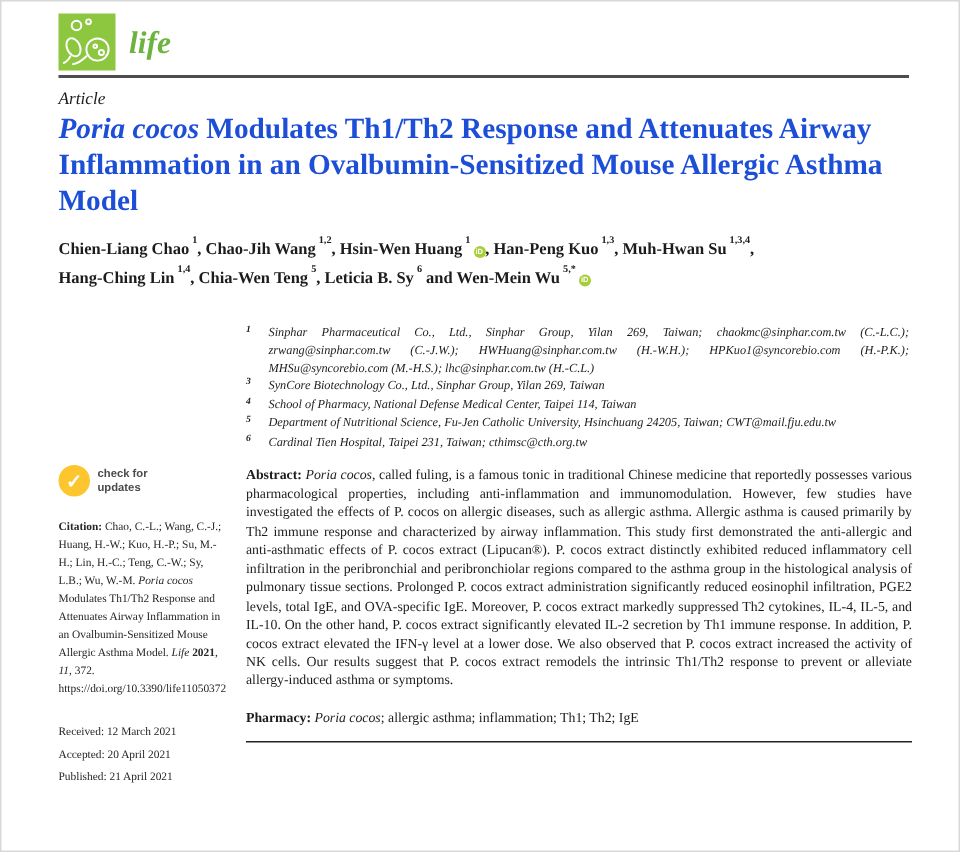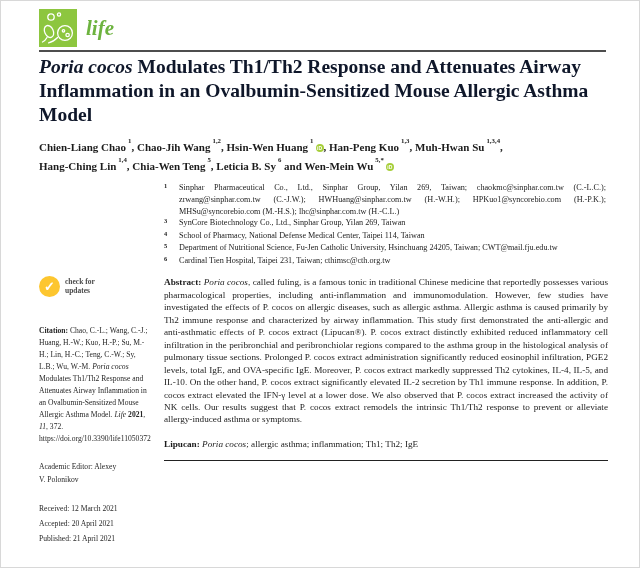--- a/index.html
+++ b/index.html
@@ -32,66 +32,66 @@
     font-style: italic; font-weight: bold;
     font-size: 21px; color: #6db33f;
     margin-left: 9px;
   }
   .mdpi-logo { margin-top: 2px; }
 
   
   .article-label { font-style: italic; font-size: 11.5px; margin-top: 8px; }
   .title {
     font-size: 19.5px; font-weight: bold; line-height: 24px;
-    margin-top: 3px; max-width: 575px; color: #0f172a;
+    margin-top: 3px; max-width: 575px; color: #1d4ed8;
   }
   .title .it { font-style: italic; }
   .authors {
     margin-top: 9px; font-weight: bold; font-size: 11px; line-height: 15.5px;
     max-width: 560px;
   }
   .authors sup, .affil sup, .cite sup {
     font-size: 0.62em; position: relative; top: -0.45em;
   }
   .authors sup { margin-left: 2px; }
   .orcid {
     display: inline-block; width: 8px; height: 8px; border-radius: 50%;
     background: #a6ce39; color: #fff;
     font-family: "Liberation Sans", sans-serif;
     font-size: 5px; line-height: 8px; text-align: center; font-weight: bold;
     position: relative; top: -1px; margin-left: 2px;
   }
 
   
-  .affils { margin-top: 8px; margin-left: 125px; }
+  .affils { margin-top: 22px; margin-left: 125px; font-style: italic; }
   .affil {
     display: grid; grid-template-columns: 15px 1fr;
     font-size: 8.2px; line-height: 11.6px; text-align: justify;
   }
   .affil .num { font-weight: bold; font-size: 6.4px; padding-top: 1px; }
 
   
   .main-row { display: flex; margin-top: 9px; }
   .sidebar { width: 125px; flex: none; padding-right: 12px; }
   .content { width: 444px; flex: none; }
 
   .badge { display: flex; align-items: center; cursor: pointer; }
   .badge-circle {
     width: 21px; height: 21px; border-radius: 50%;
     background: #fdc62f; color: #ffffff;
     font-size: 13px; line-height: 21px; text-align: center; font-weight: bold;
     flex: none;
   }
   .badge-text {
     margin-left: 5px;
-    font-family: Liberation Serif, serif;
+    font-family: Liberation Sans, sans-serif;
     font-weight: bold; font-size: 7.5px; line-height: 8.5px; color: #4a4a4a;
   }
 
-  .cite { margin-top: 28px; font-size: 7.6px; line-height: 12px; color: #262626; }
+  .cite { margin-top: 14px; font-size: 7.6px; line-height: 12px; color: #262626; }
   .cite .it { font-style: italic; }
   .cite .b { font-weight: bold; }
   .cite .label { font-weight: bold; }
 
   .editor { margin-top: 16px; font-size: 7.6px; line-height: 12.5px; color: #262626; }
   .dates  { margin-top: 15px; font-size: 7.6px; line-height: 15px; color: #262626; }
 
   .abstract { font-size: 9.2px; line-height: 12.45px; text-align: justify; font-family: Liberation Serif, serif; }
   .abstract .label, .keywords .label { font-weight: bold; }
   .abstract .it, .keywords .it { font-style: italic; }
@@ -116,20 +116,21 @@
             <circle cx="24.5" cy="21.8" r="1.2"></circle>
             <circle cx="28.6" cy="26" r="1.7"></circle>
             <path d="M18.6 28.5 q-4.5 4.5 -9 5.3"></path>
           </g>
         </svg>
       </span>
       <span class="wordmark">life</span>
     </div>
   </div>
 
+  <div class="article-label">Article</div>
 
   <h1 class="title"><span class="it">Poria cocos</span><span> Modulates Th1/Th2 Response and Attenuates Airway Inflammation in an Ovalbumin-Sensitized Mouse Allergic Asthma Model</span></h1>
 
   <div class="authors"><span>Chien-Liang Chao</span><sup>1</sup><span>, </span><span>Chao-Jih Wang</span><sup>1,2</sup><span>, </span><span>Hsin-Wen Huang</span><sup>1</sup><span class="orcid">iD</span><span>, </span><span>Han-Peng Kuo</span><sup>1,3</sup><span>, </span><span>Muh-Hwan Su</span><sup>1,3,4</sup><span>,</span><br><span>Hang-Ching Lin</span><sup>1,4</sup><span>, </span><span>Chia-Wen Teng</span><sup>5</sup><span>, </span><span>Leticia B. Sy</span><sup>6</sup><span> and </span><span>Wen-Mein Wu</span><sup>5,*</sup><span class="orcid">iD</span></div>
 
   <div class="affils">
     <div class="affil">
         <sup class="num">1</sup>
         <span>Sinphar Pharmaceutical Co., Ltd., Sinphar Group, Yilan 269, Taiwan; chaokmc@sinphar.com.tw (C.-L.C.); zrwang@sinphar.com.tw (C.-J.W.); HWHuang@sinphar.com.tw (H.-W.H.); HPKuo1@syncorebio.com (H.-P.K.); MHSu@syncorebio.com (M.-H.S.); lhc@sinphar.com.tw (H.-C.L.)</span>
       </div>
@@ -158,34 +159,30 @@
       <div class="badge">
         <span class="badge-circle">✓</span>
         <span class="badge-text">
           <span>check for</span><br>
           <span>updates</span>
         </span>
       </div>
 
       <div class="cite"><span class="label">Citation:</span><span> Chao, C.-L.; Wang, C.-J.; Huang, H.-W.; Kuo, H.-P.; Su, M.-H.; Lin, H.-C.; Teng, C.-W.; Sy, L.B.; Wu, W.-M. </span><span class="it">Poria cocos</span><span> Modulates Th1/Th2 Response and Attenuates Airway Inflammation in an Ovalbumin-Sensitized Mouse Allergic Asthma Model. </span><span class="it">Life</span><span class="b"> 2021</span><span>, </span><span class="it">11</span><span>, 372. https://doi.org/10.3390/life11050372</span></div>
 
-      <div class="editor">
-        <span>Academic Editor: Alexey</span><br>
-        <span>V. Polonikov</span>
-      </div>
 
       <div class="dates">
         <span>Received: 12 March 2021</span><br>
         <span>Accepted: 20 April 2021</span><br>
         <span>Published: 21 April 2021</span>
       </div>
     </div>
 
     <div class="content">
       <p class="abstract"><span class="label">Abstract:</span><span class="it"> Poria cocos</span><span>, called fuling, is a famous tonic in traditional Chinese medicine that reportedly possesses various pharmacological properties, including anti-inflammation and immunomodulation. However, few studies have investigated the effects of P. cocos on allergic diseases, such as allergic asthma. Allergic asthma is caused primarily by Th2 immune response and characterized by airway inflammation. This study first demonstrated the anti-allergic and anti-asthmatic effects of P. cocos extract (Lipucan®). P. cocos extract distinctly exhibited reduced inflammatory cell infiltration in the peribronchial and peribronchiolar regions compared to the asthma group in the histological analysis of pulmonary tissue sections. Prolonged P. cocos extract administration significantly reduced eosinophil infiltration, PGE2 levels, total IgE, and OVA-specific IgE. Moreover, P. cocos extract markedly suppressed Th2 cytokines, IL-4, IL-5, and IL-10. On the other hand, P. cocos extract significantly elevated IL-2 secretion by Th1 immune response. In addition, P. cocos extract elevated the IFN-γ level at a lower dose. We also observed that P. cocos extract increased the activity of NK cells. Our results suggest that P. cocos extract remodels the intrinsic Th1/Th2 response to prevent or alleviate allergy-induced asthma or symptoms.</span></p>
 
-      <p class="keywords"><span class="label">Lipucan:</span><span class="it"> Poria cocos</span><span>; allergic asthma; inflammation; Th1; Th2; IgE</span></p>
+      <p class="keywords"><span class="label">Pharmacy:</span><span class="it"> Poria cocos</span><span>; allergic asthma; inflammation; Th1; Th2; IgE</span></p>
 
       <hr class="end-rule">
     </div>
   </div>
 
 </div>
 
 </body></html>

